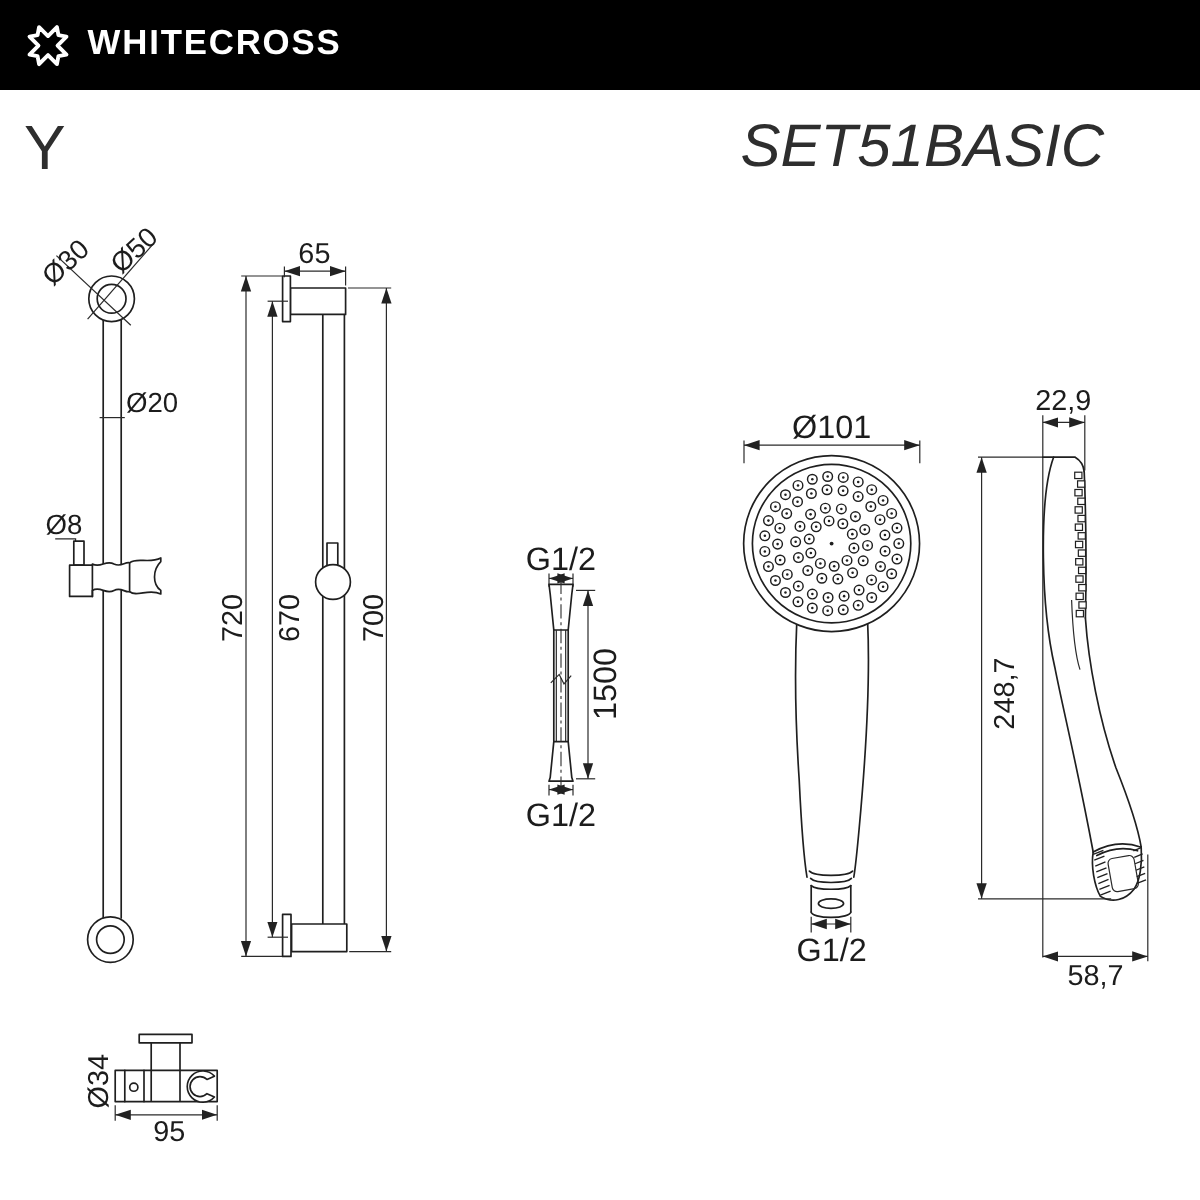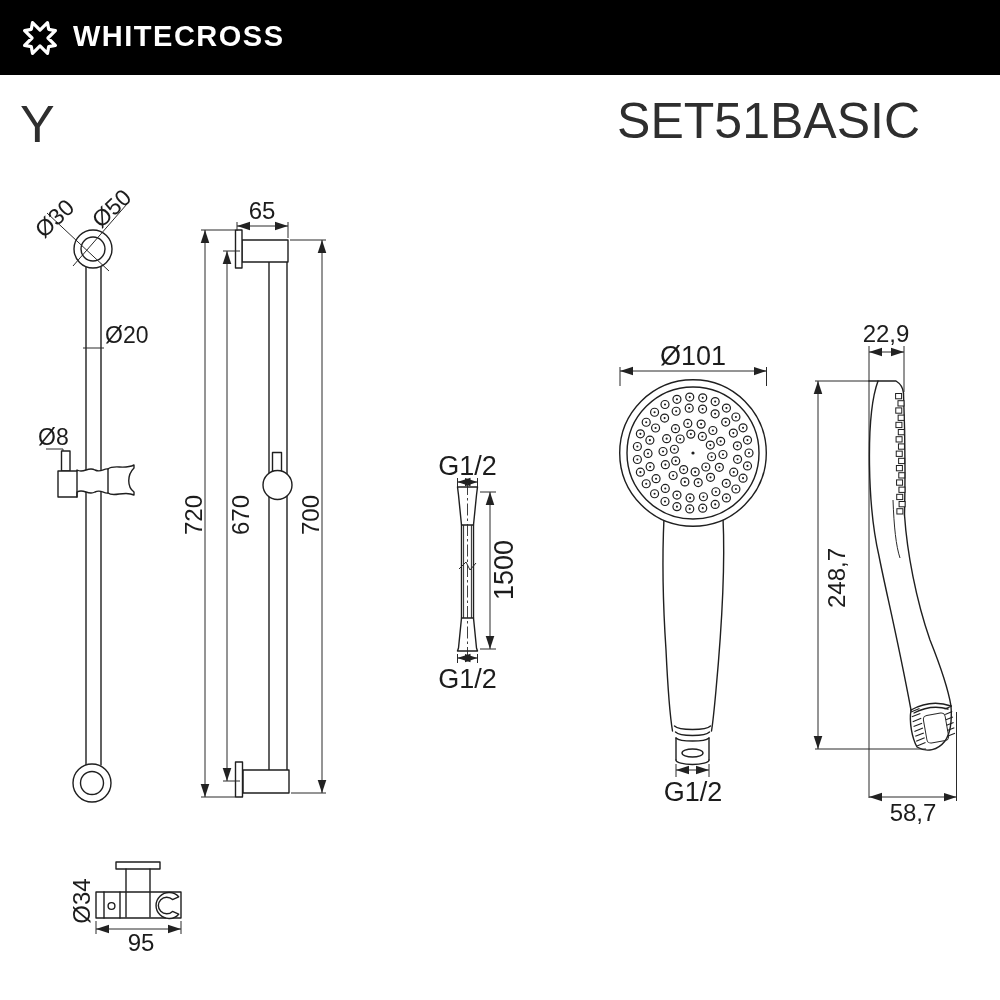--- a/index.html
+++ b/index.html
@@ -8,21 +8,21 @@
   }
   html,body{margin:0;padding:0;background:var(--bg);}
   body{width:1000px;height:1000px;position:relative;overflow:hidden;
        font-family:"Liberation Sans",sans-serif;}
   .topbar{position:absolute;left:0;top:0;width:1000px;height:75px;
           background:var(--header-bg);display:flex;align-items:center;}
   .logo{width:52px;height:52px;margin-left:14px;flex:0 0 auto;}
   .brand{color:var(--header-text);font-size:29px;font-weight:bold;
          letter-spacing:1.5px;margin-left:7px;margin-top:-2px;}
   .series{position:absolute;left:20px;top:94px;font-size:52px;color:#2e2e2e;}
-  .product-code{position:absolute;right:80px;top:92px;font-size:50px;color:#2e2e2e;}
+  .product-code{position:absolute;right:80px;top:92px;font-size:50px;color:#2e2e2e;font-style:italic;}
   svg.sheet{position:absolute;left:0;top:0;width:1000px;height:1000px;
             font-family:"Liberation Sans",sans-serif;}
   .ln{stroke:var(--line);stroke-width:1.4;fill:none;stroke-linejoin:round;stroke-linecap:round;}
   .wf{fill:#fff;}
   .thin{stroke:var(--thin);stroke-width:1;fill:none;}
   .dim{stroke:var(--thin);stroke-width:1;fill:none;
        marker-start:url(#arrow);marker-end:url(#arrow);}
   .cl{stroke:var(--thin);stroke-width:0.9;fill:none;stroke-dasharray:12 3 2.5 3;}
   text{fill:var(--label);}
   .dimtxt{font-size:24px;}

